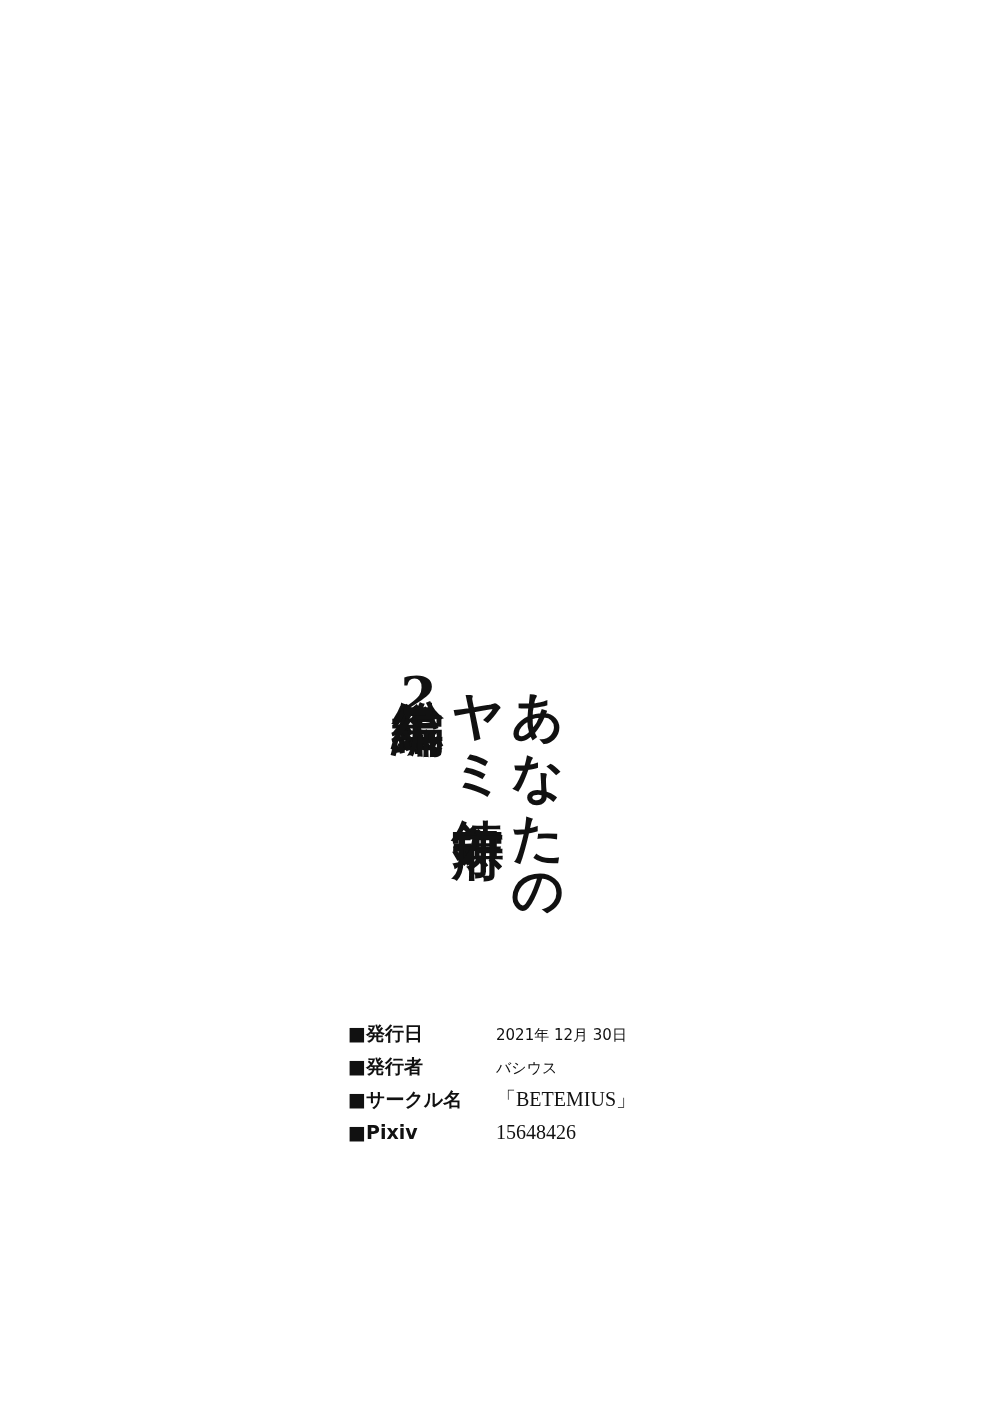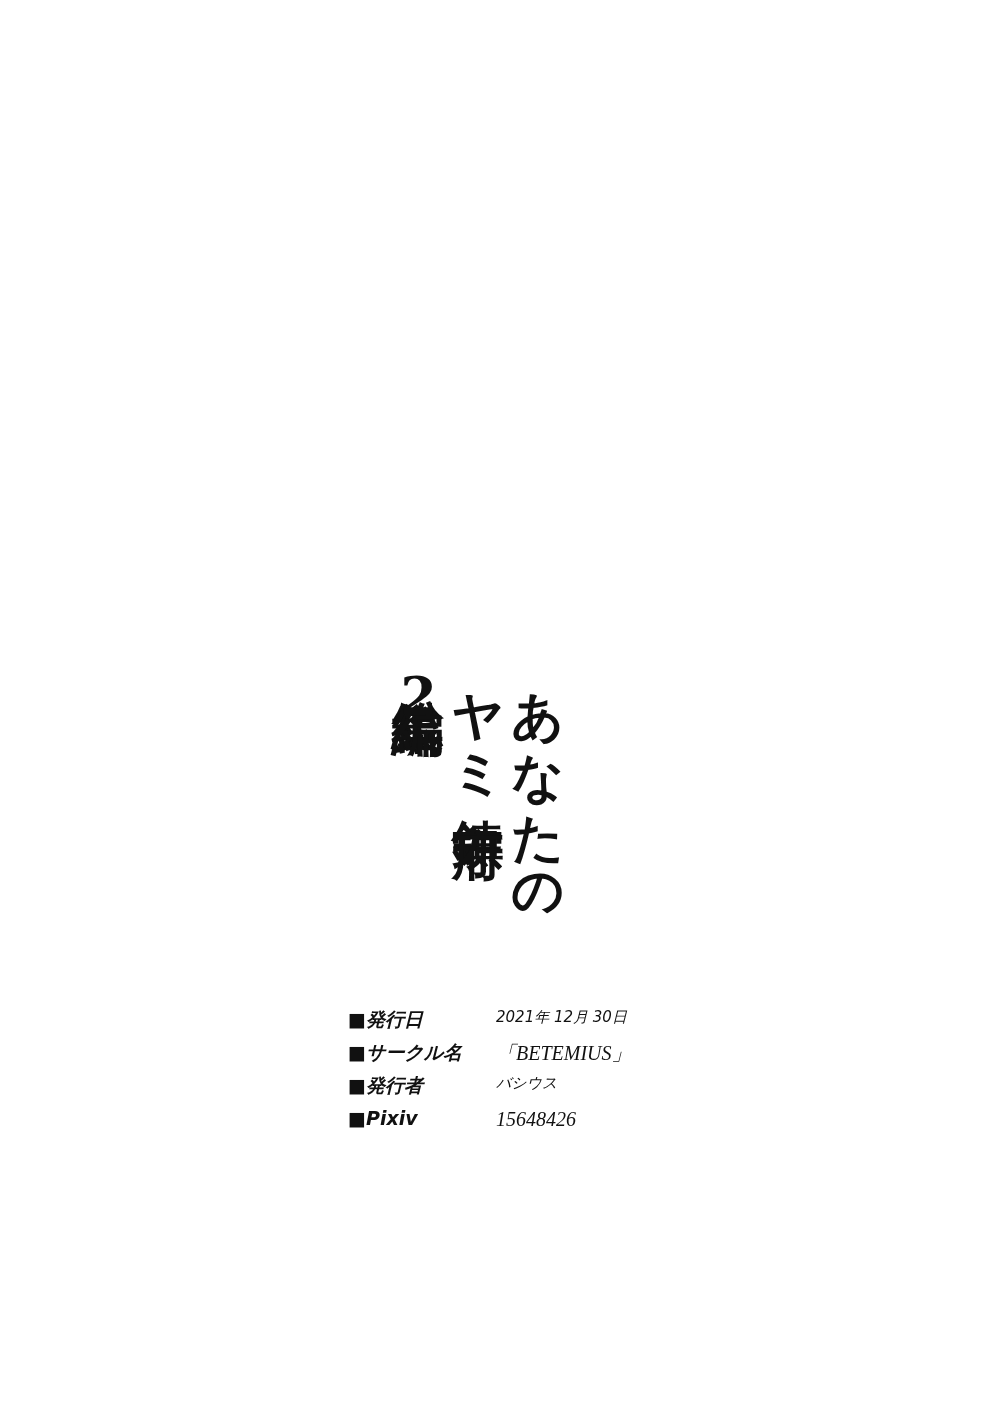--- a/index.html
+++ b/index.html
@@ -47,23 +47,22 @@
   
   .colophon {
     position: absolute;
     left: 348px;
     top: 1010px;
     font-size: 20px;
     line-height: 1.0;
   }
   .colophon-row {
     display: flex;
-    align-items: flex-start;
+    align-items: flex-end;
     height: 33px;
-    font-style: italic;
   }
   .colophon-label {
     width: 148px;
     flex: 0 0 148px;
     font-family: "DejaVu Sans", "Liberation Sans", sans-serif;
     font-weight: 700;
     font-size: 19px;
     letter-spacing: 0px;
     color: #111111;
     white-space: nowrap;
@@ -87,24 +86,24 @@
   <div class="title-col col-2">ヤミ鎮守府</div>
   <div class="title-col col-3">総集編2</div>
 </div>
 
 <div class="colophon">
   <div class="colophon-row">
     <div class="colophon-label">■発行日</div>
     <div class="colophon-value jp">2021年 12月 30日</div>
   </div>
   <div class="colophon-row">
+    <div class="colophon-label">■発行者</div>
+    <div class="colophon-value jp">バシウス</div>
+  </div>
+  <div class="colophon-row">
     <div class="colophon-label">■サークル名</div>
     <div class="colophon-value">「BETEMIUS」</div>
-  </div>
-  <div class="colophon-row">
-    <div class="colophon-label">■発行者</div>
-    <div class="colophon-value jp">バシウス</div>
   </div>
   <div class="colophon-row">
     <div class="colophon-label">■Pixiv</div>
     <div class="colophon-value">15648426</div>
   </div>
 </div>
 
 </body></html>

